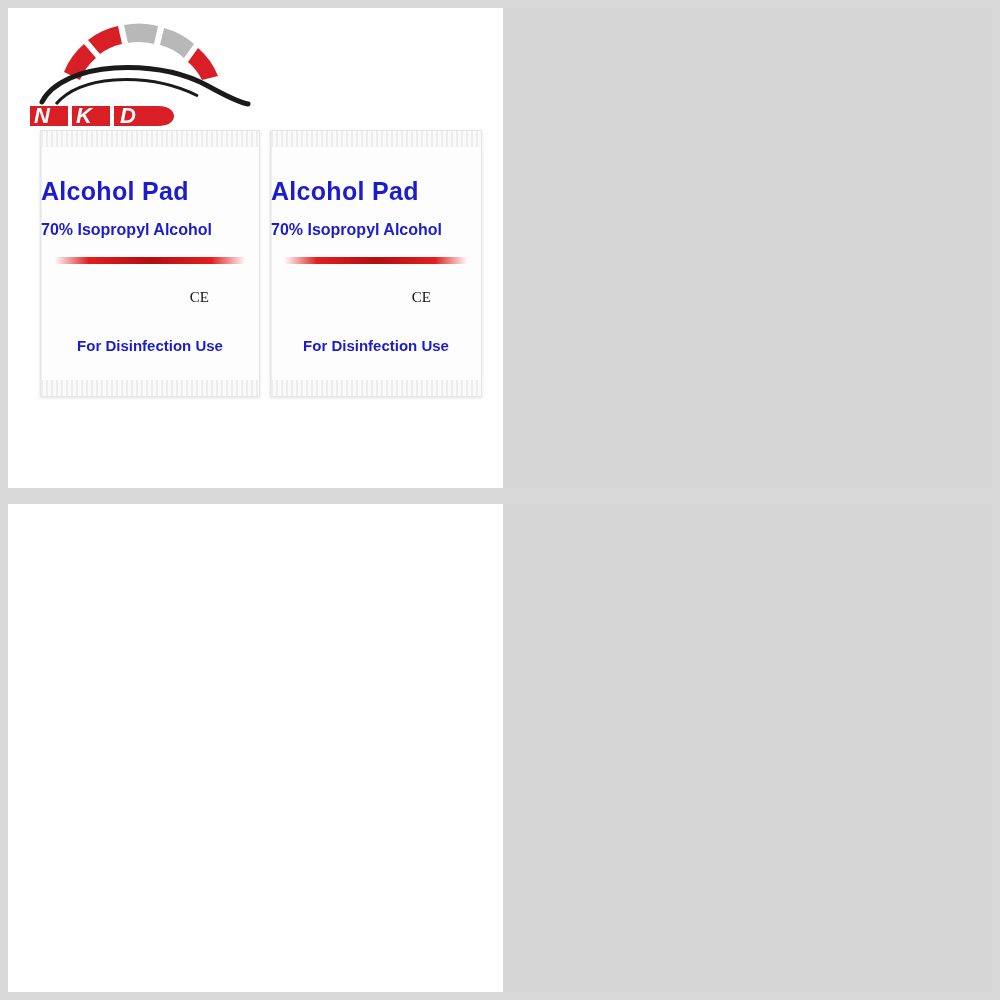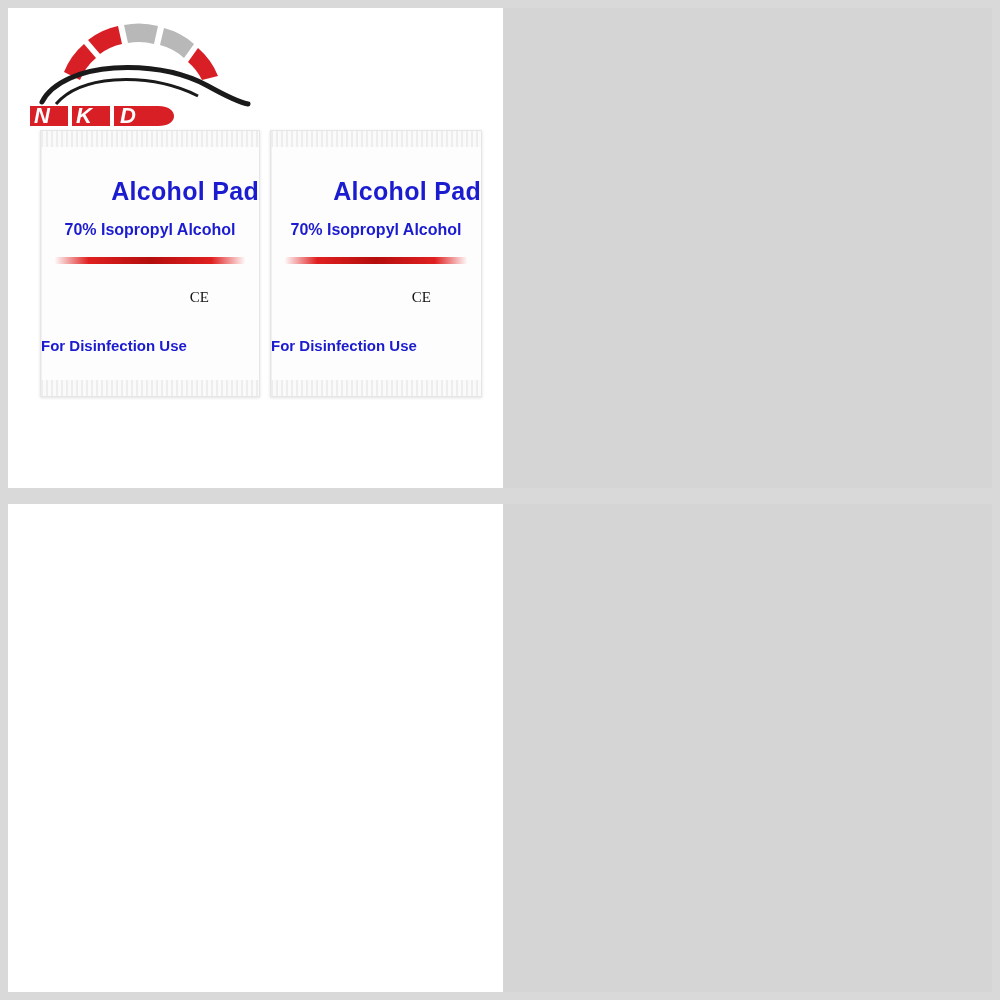--- a/index.html
+++ b/index.html
@@ -91,50 +91,51 @@
     background-image: repeating-linear-gradient(90deg, #ededed 0 2px, #fafafa 2px 5px);
   }
   .sachet .crimp-top { top: 0; }
   .sachet .crimp-bottom { bottom: 0; }
 
   .pad-title {
     position: absolute;
     left: 0;
     right: 0;
     top: 46px;
-    text-align: right;
+    text-align: left;
     font-size: 25px;
     font-weight: bold;
     color: #1b1bcf;
     letter-spacing: 0.3px;
   }
   .pad-sub {
     position: absolute;
     left: 0;
     right: 0;
     top: 90px;
-    text-align: center;
+    text-align: left;
     font-size: 16px;
     font-weight: bold;
     color: #1b1bcf;
   }
   .pad-ce {
     position: absolute;
     right: 50px;
     top: 158px;
     font-size: 15px;
     font-weight: normal;
     color: #111111;
     font-family: "Liberation Serif", serif;
   }
   .pad-foot {
     position: absolute;
     left: 0;
     right: 0;
     bottom: 42px;
+    text-align: center;
     font-size: 15px;
     font-weight: bold;
     color: #1b1bcf;
   }
   .red-swoosh {
     position: absolute;
     left: 6%;
     right: 6%;
     top: 126px;
     height: 7px;

